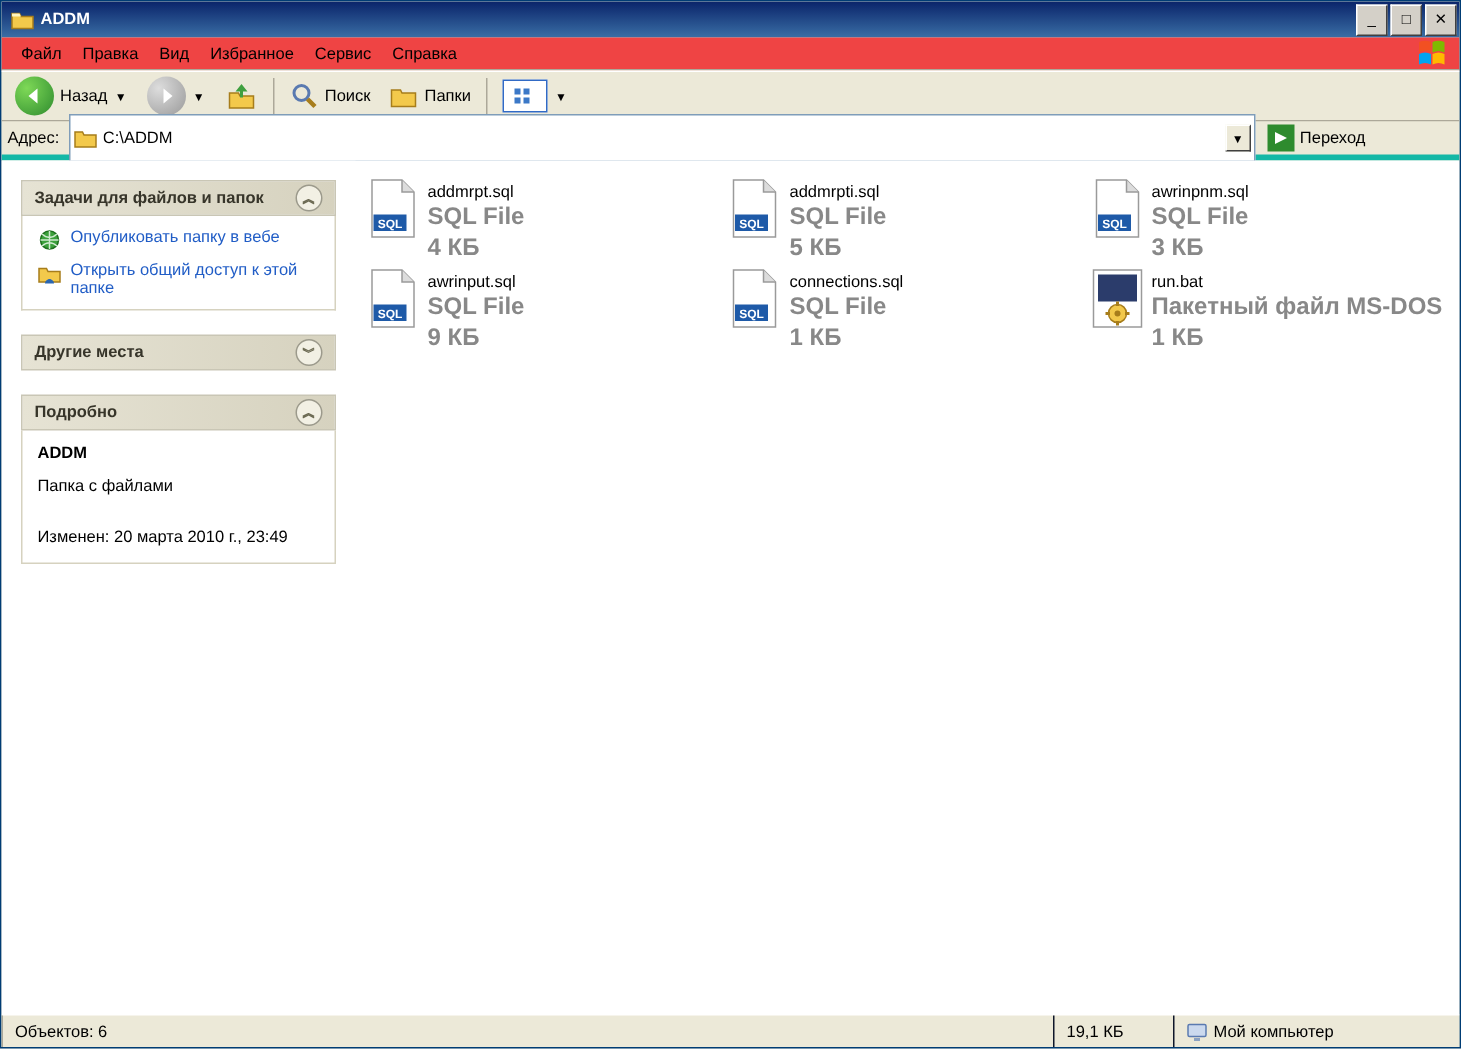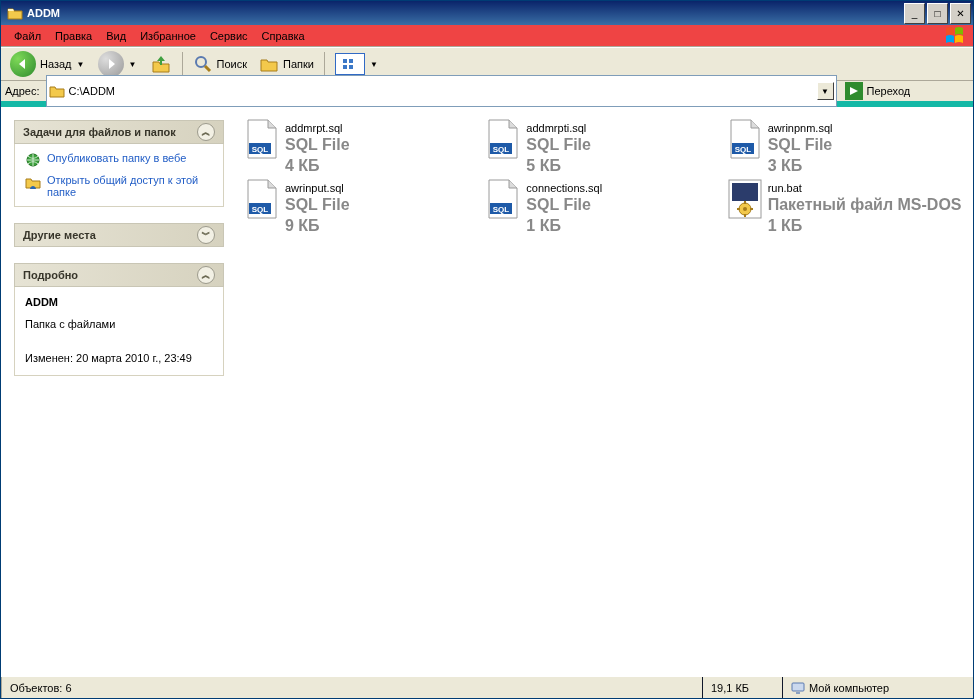--- a/index.html
+++ b/index.html
@@ -83,21 +83,21 @@
 .viewbox {
   width: 30px; height: 22px;
   border: 1px solid #316ac5;
   background: #fff;
   display: flex; align-items: center; justify-content: center;
 }
 
 .addressbar {
   height: 26px;
   background: #ece9d8;
-  border-bottom: 6px solid #14b8a6;
+  border-bottom: 4px solid #14b8a6;
   display: flex; align-items: center;
   padding: 0 4px; gap: 4px;
 }
 .addressbar .lbl { margin-right: 2px; }
 .addressbar .field {
   flex: 1;
   height: 20px;
   border: 1px solid #7f9db9;
   background: #fff;
   display: flex; align-items: center;

